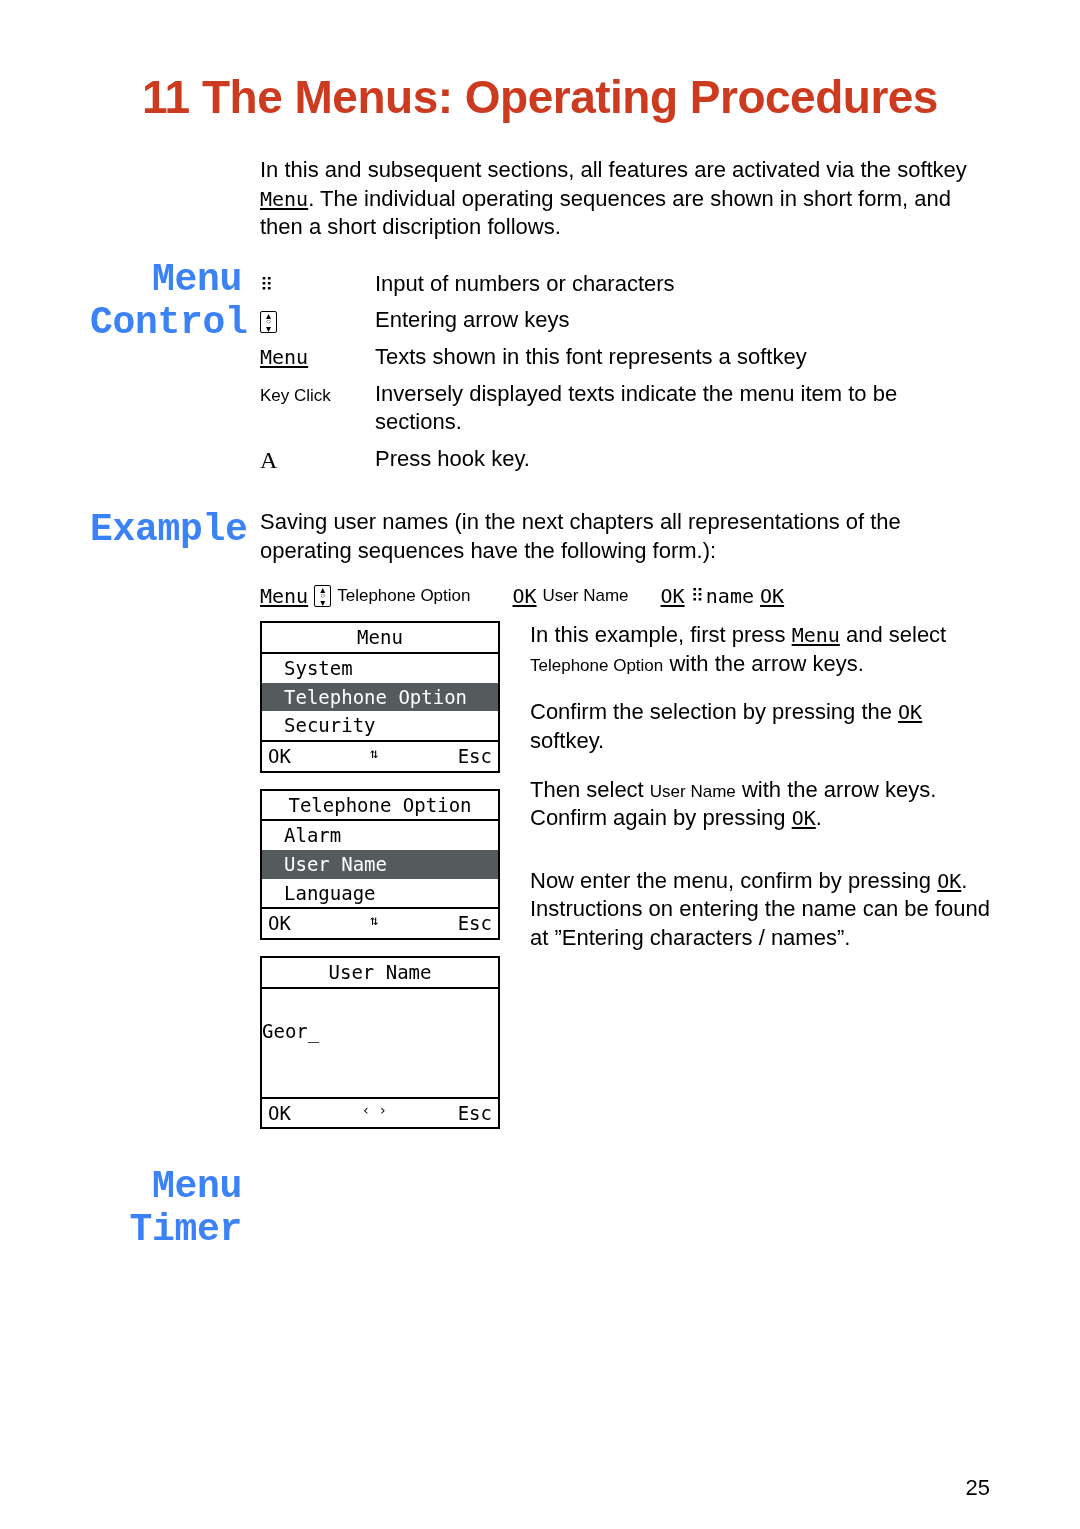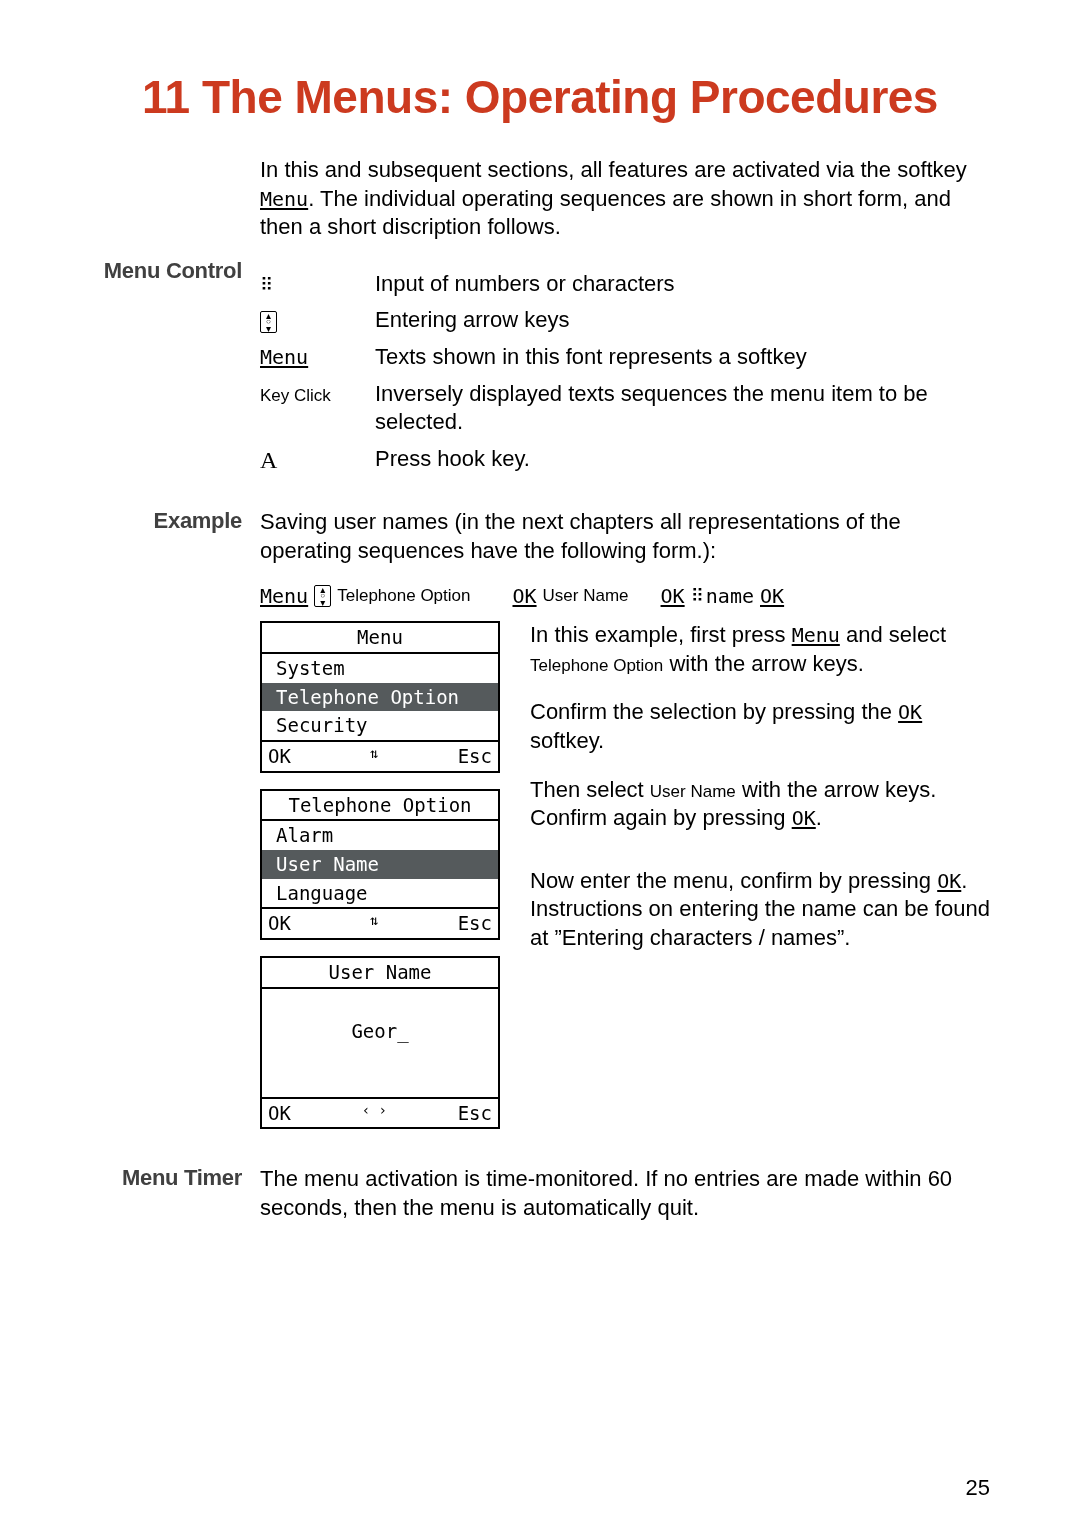--- a/index.html
+++ b/index.html
@@ -36,25 +36,25 @@
     padding-right: 18px;
     box-sizing: border-box;
   }
   .body-col {
     flex: 1;
     font-size: 22px;
     line-height: 1.3;
     font-family: Arial, Helvetica, sans-serif;
   }
   .margin-head {
-    color: #404040;
-    font-family: Liberation Sans, sans-serif;
+    color: #3b82f6;
+    font-family: Liberation Mono, monospace;
     font-weight: bold;
     font-stretch: condensed;
-    font-size: 22px;
+    font-size: 38px;
     letter-spacing: -0.3px;
   }
   .intro { margin-bottom: 16px; }
   .softkey {
     font-family: "Lucida Console", Monaco, monospace;
     font-size: 20px;
     text-decoration: underline;
     text-underline-offset: 2px;
   }
   .lcd {
@@ -126,29 +126,28 @@
     font-size: 19px;
     margin-bottom: 16px;
     width: 236px;
   }
   .screen .title-row {
     text-align: center;
     border-bottom: 2px solid #000;
     padding: 2px 0;
   }
   .screen .item {
-    padding: 2px 14px;
+    padding: 2px 22px;
   }
   .screen .item.sel {
     background: #555a5c;
     color: #fff;
   }
   .screen .body-area {
     min-height: 78px;
-    text-align:center;
     padding-top: 30px;
   }
   .screen .foot {
     border-top: 2px solid #000;
     display:flex;
     justify-content: space-between;
     padding: 2px 6px;
     font-size:19px;
   }
   .screen .foot .mid { font-size:14px;}
@@ -188,21 +187,21 @@
           <div class="symrow">
             <div class="symcell-a"><span class="arrowkey-box"><span class="up">▴</span><span class="mid">○</span><span class="dn">▾</span></span></div>
             <div class="symcell-b">Entering arrow keys</div>
           </div>
           <div class="symrow">
             <div class="symcell-a"><span class="softkey">Menu</span></div>
             <div class="symcell-b">Texts shown in this font represents a softkey</div>
           </div>
           <div class="symrow">
             <div class="symcell-a"><span class="menu-inv">Key Click</span></div>
-            <div class="symcell-b">Inversely displayed texts sequences the menu item to be selected.</div>
+            <div class="symcell-b">Inversely displayed texts indicate the menu item to be sections.</div>
           </div>
           <div class="symrow">
             <div class="symcell-a"><span class="hook">A</span></div>
             <div class="symcell-b">Press hook key.</div>
           </div>
         </div>
     </div>
   </div>
 
   <div style="height:28px"></div>
@@ -279,18 +278,17 @@
           </p>
         </div>
       </div>
     </div>
   </div>
 
   <div style="height:20px"></div>
 
   <div class="row">
     <div class="margin-col"><span class="margin-head">Menu Timer</span></div>
-    <div class="body-col">The menu activation is time-monitored. If no entries are made within 60 seconds, then the menu is automatically quit.</div>
   </div>
 
 </div>
 
 <div class="pagenum">25</div>
 
 </body></html>

